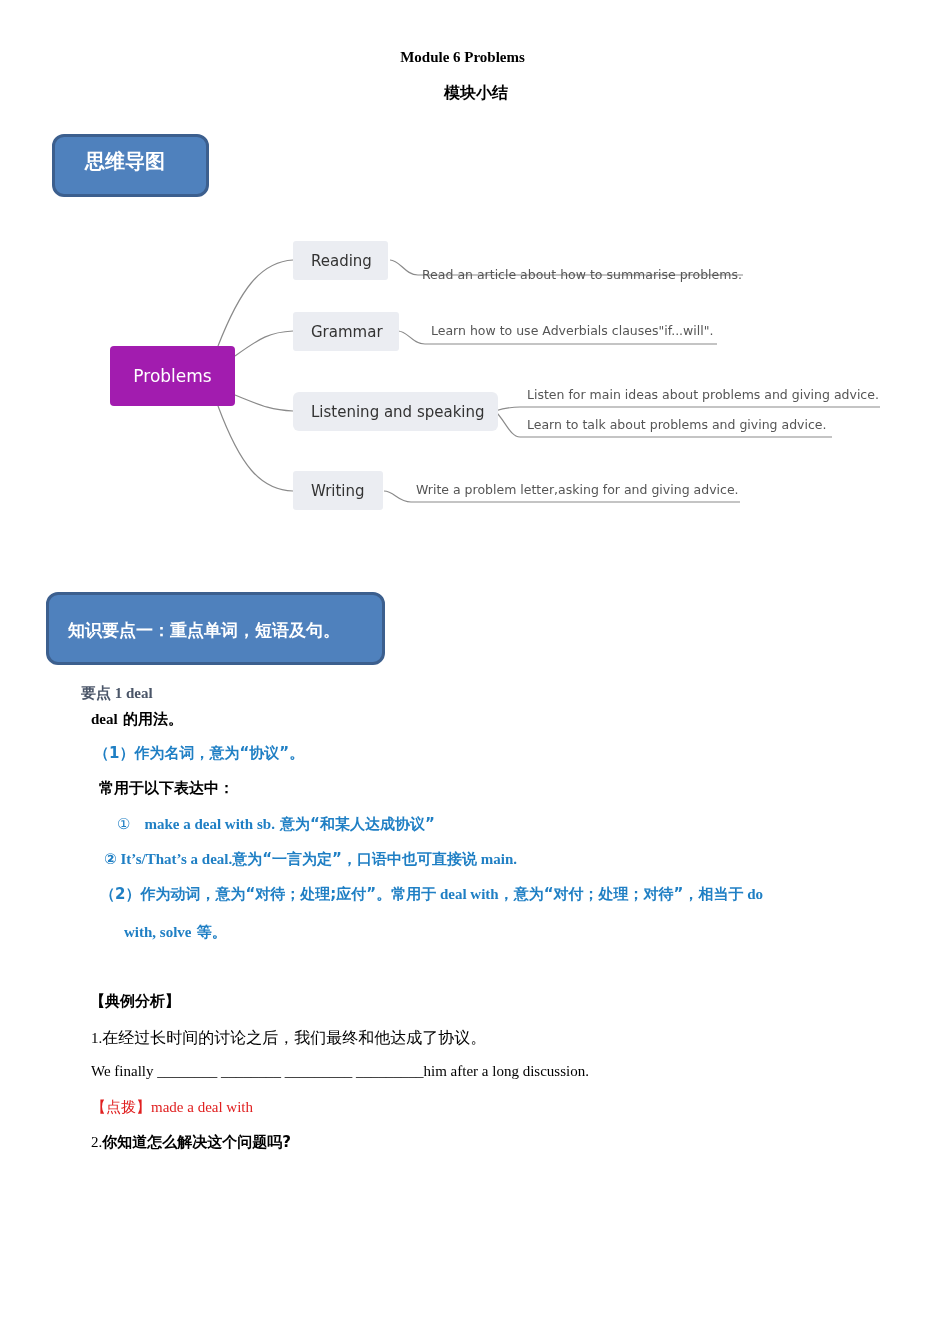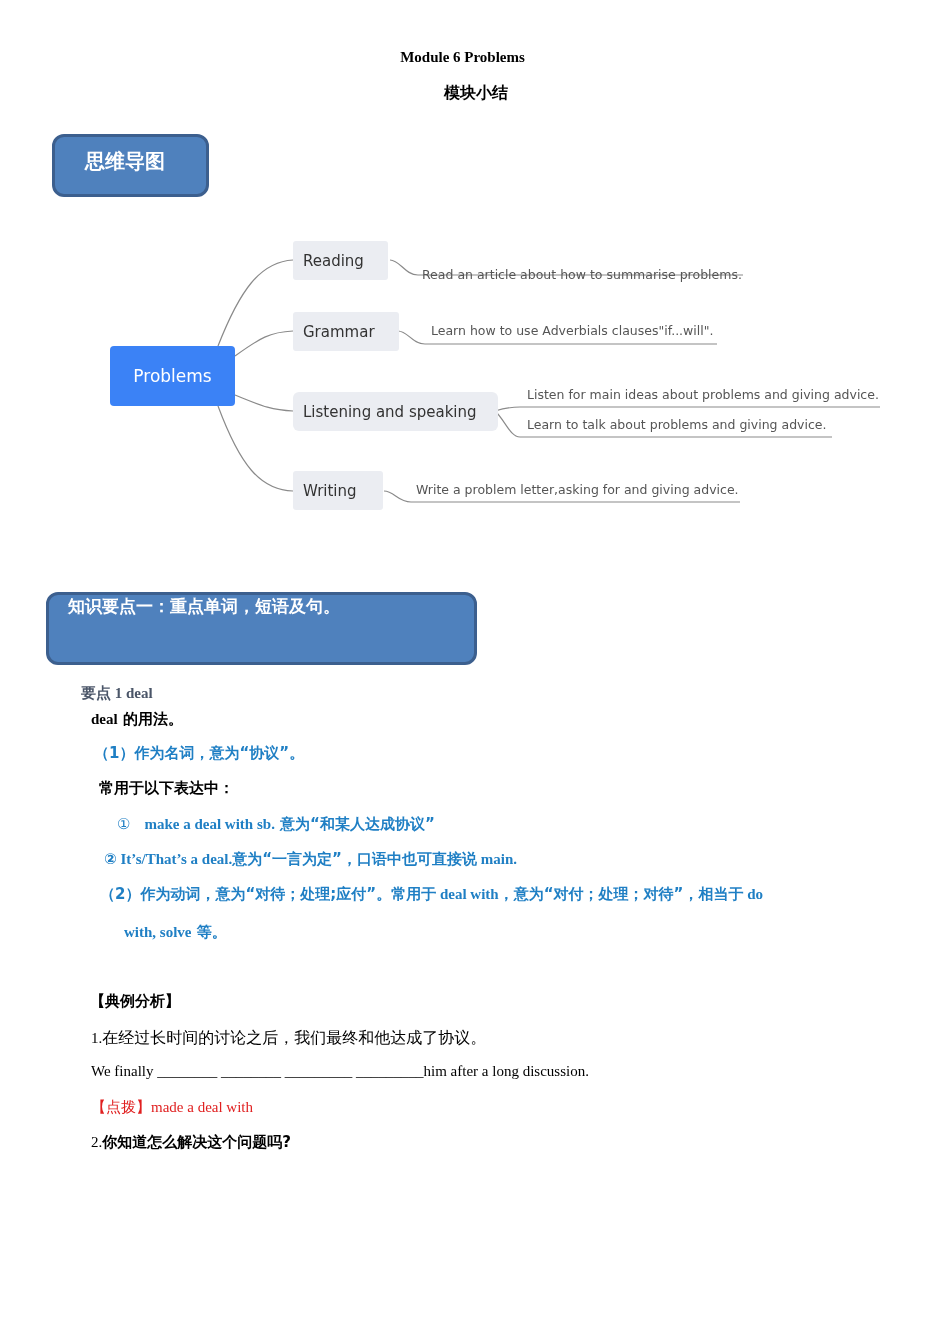--- a/index.html
+++ b/index.html
@@ -5,30 +5,30 @@
   html, body { margin: 0; padding: 0; background: #ffffff; }
   body { width: 950px; height: 1344px; position: relative; overflow: hidden;
          font-family: "Liberation Serif", serif; color: #000; }
   .abs { position: absolute; }
   .title-en { top: 49px; left: 0; width: 925px; text-align: center; font-weight: bold; font-size: 15px; }
   .title-zh { top: 83px; left: 0; width: 952px; text-align: center; font-weight: bold; font-size: 16px;
               font-family: "DejaVu Sans", sans-serif; }
   .banner { background: #4f81bd; border: 3px solid #3c5f8e; border-radius: 12px; color: #fff;
             font-family: "DejaVu Sans", sans-serif; font-weight: bold; box-sizing: border-box; }
   .banner1 { left: 52px; top: 134px; width: 157px; height: 63px; font-size: 20px; padding: 11px 0 8px 30px; }
-  .banner2 { left: 46px; top: 592px; width: 431px; height: 73px; font-size: 17px; padding: 0 0 0 19px; }
+  .banner2 { left: 46px; top: 592px; width: 339px; height: 73px; font-size: 17px; padding: 24px 0 0 19px; }
 
   .mindmap { left: 100px; top: 230px; width: 800px; height: 300px; }
   .mm-svg { position: absolute; left: 0; top: 0; }
-  .mm-root { position: absolute; left: 10px; top: 116px; width: 125px; height: 60px; background: #3b82f6;
+  .mm-root { position: absolute; left: 10px; top: 116px; width: 125px; height: 60px; background: #a21caf;
              border-radius: 4px; color: #fff; font-family: "DejaVu Sans", sans-serif; font-size: 17px;
              display: flex; align-items: center; justify-content: center; }
   .mm-node { position: absolute; background: #ebedf2; border-radius: 3px; color: #333;
              font-family: "DejaVu Sans", sans-serif; font-size: 15px; display: flex; align-items: center;
-             padding-left: 10px; box-sizing: border-box; height: 39px; }
+             padding-left: 18px; box-sizing: border-box; height: 39px; }
   .mm-leaf { position: absolute; font-family: "DejaVu Sans", sans-serif; font-size: 12.5px; color: #555;
              white-space: nowrap; }
 
   .k1 { left: 81px; top: 684px; font-size: 15px; font-weight: bold; color: #4a5568; }
   .k1 .zh { font-family: "DejaVu Sans", sans-serif; }
   .k2 { left: 91px; top: 710px; font-size: 15px; font-weight: bold; }
   .k2 .zh { font-family: "DejaVu Sans", sans-serif; }
   .blue { color: #1f7fc4; font-weight: bold; }
   .zh-b { font-family: "DejaVu Sans", sans-serif; font-weight: bold; }
   .line { position: absolute; font-size: 15px; white-space: nowrap; }

